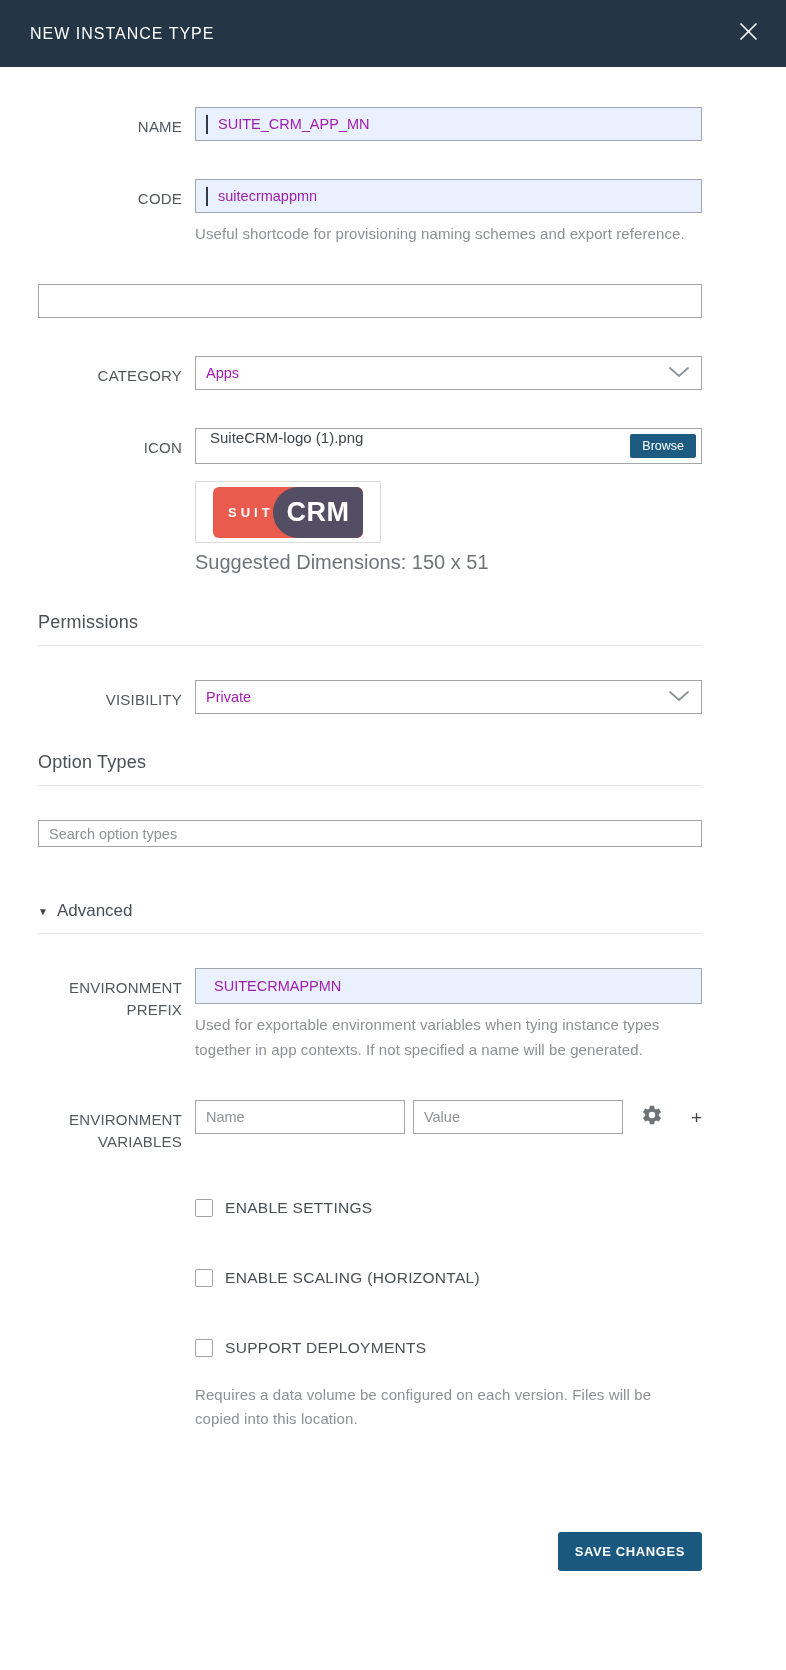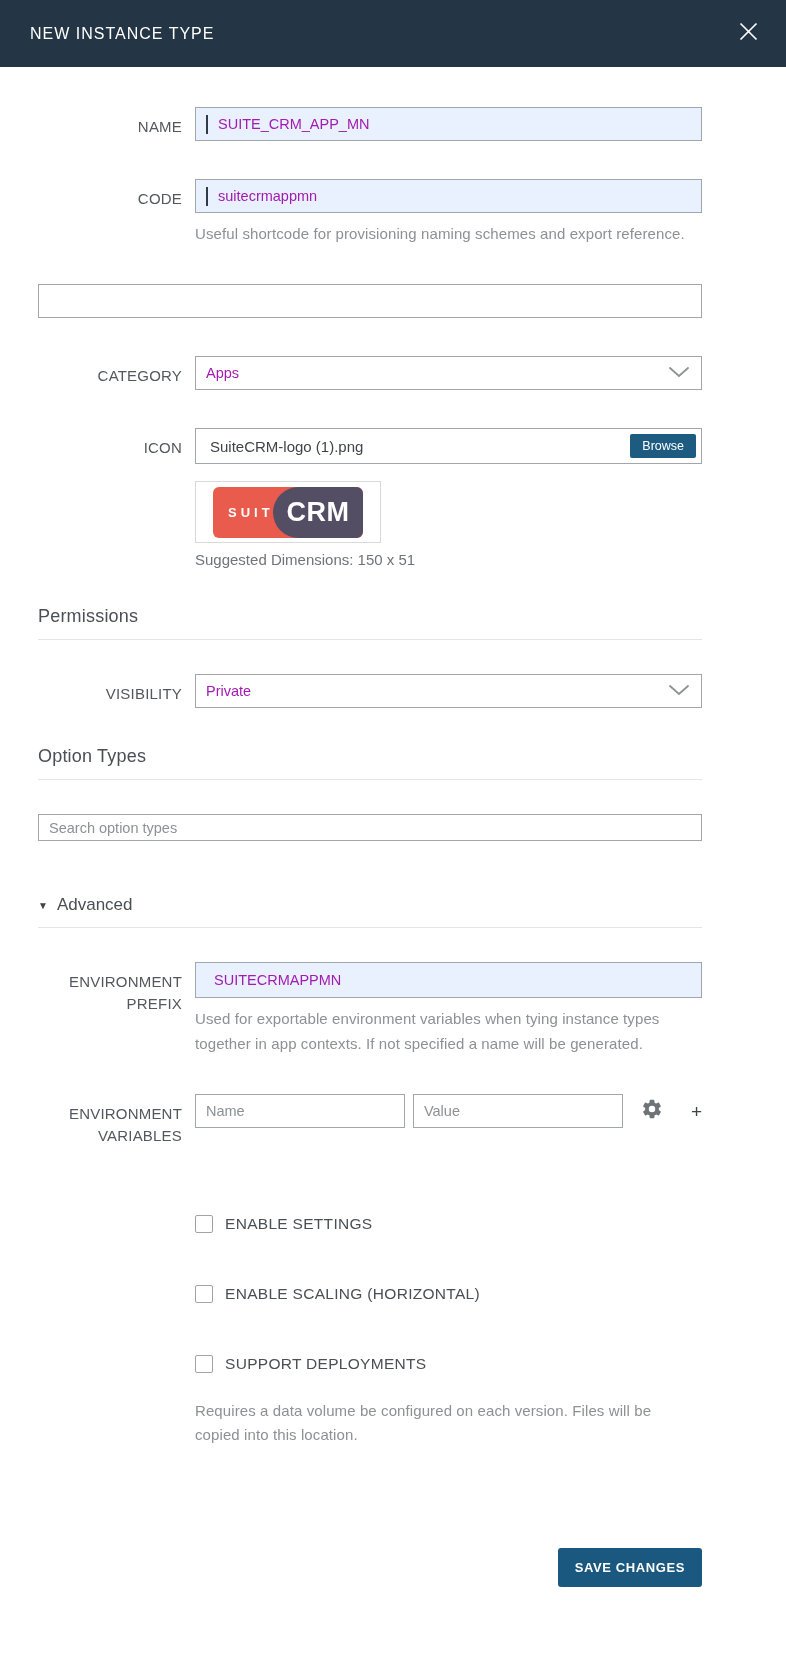--- a/index.html
+++ b/index.html
@@ -39,42 +39,42 @@
   .caret-bar { width:2px; height:19px; background:#2f3b46; margin-right:7px; flex:0 0 auto; }
   .filled .val { padding-left:3px; }
   .help {
     margin-top:9px; color:#8d9194; font-size:15px; line-height:1.63;
     letter-spacing:0.1px; max-width:500px;
   }
   
   .select { position:relative; cursor:pointer; }
   .select .chev { position:absolute; right:12px; top:50%; transform:translateY(-50%); }
   
-  .file-box { position:relative; height:36px; border:1px solid #a3a6a9; display:flex; align-items:center; padding:0 90px 0 14px; font-size:15px; }
+  .file-box { position:relative; height:36px; border:1px solid #a3a6a9; display:flex; align-items:flex-start; padding:0 90px 0 14px; font-size:15px; }
   .browse-btn {
     position:absolute; right:5px; top:5px; bottom:5px;
     background:#1d5c80; color:#fff; border:none; font-size:12.5px;
     padding:0 12px; cursor:pointer; font-family:"Liberation Sans", sans-serif;
     border-radius:2px;
   }
   .logo-preview-box {
     margin-top:17px; width:186px; height:62px; border:1px solid #d9dadb;
     display:flex; align-items:center; justify-content:center; background:#fff;
   }
   .suite-logo { position:relative; width:150px; height:51px; background:#e95b4d; border-radius:6px; }
   .suite-logo .suite-txt {
     position:absolute; left:15px; top:0; bottom:0; display:flex; align-items:center;
     color:#fff; font-size:13px; font-weight:700; letter-spacing:4px;
   }
   .suite-logo .crm-badge {
     position:absolute; right:0; top:0; bottom:0; width:90px; background:#534e63;
     border-radius:26px 7px 7px 26px; display:flex; align-items:center; justify-content:center;
     color:#fff; font-size:27px; font-weight:700; letter-spacing:0.5px;
   }
-  .dim-hint { margin-top:8px; color:#6f7479; font-size:15px; }
+  .dim-hint { margin-top:8px; color:#6f7479; font-size:20px; }
   
   .section-head {
     color:#4a4f55; font-size:18px; margin:0 0 12px 0; font-weight:400;
     letter-spacing:0.2px;
   }
   .section-rule { border:none; border-top:1px solid #e5e6e7; margin:0 0 34px 0; }
   .adv-head { display:flex; align-items:center; gap:9px; cursor:pointer; margin-bottom:12px; }
   .adv-caret { font-size:10px; color:#3f444a; }
   .adv-title { color:#4a4f55; font-size:17px; }
   
@@ -203,21 +203,21 @@
   <div class="row">
     <div class="lbl">ENVIRONMENT PREFIX</div>
     <div class="ctl">
       <div class="input filled" style="height:36px">
         <span class="val" style="padding-left:8px">SUITECRMAPPMN</span>
       </div>
       <div class="help" style="max-width:480px">Used for exportable environment variables when tying instance types together in app contexts. If not specified a name will be generated.</div>
     </div>
   </div>
 
-  <div class="row" style="margin-bottom:68px">
+  <div class="row" style="margin-bottom:46px">
     <div class="lbl">ENVIRONMENT VARIABLES</div>
     <div class="ctl">
       <div class="env-row">
         <input class="input env-input" placeholder="Name" style="">
         <input class="input env-input" placeholder="Value" style="">
         <span class="gear-wrap">
           <span>
             <svg width="22" height="22" viewBox="0 0 24 24" fill="#6e7377">
               <path d="M19.4 13c.04-.33.06-.66.06-1s-.02-.67-.06-1l2.1-1.65c.19-.15.24-.42.12-.64l-2-3.46c-.12-.22-.38-.3-.6-.22l-2.48 1c-.52-.4-1.08-.73-1.7-.98l-.37-2.64A.5.5 0 0 0 14 2h-4a.5.5 0 0 0-.5.42l-.37 2.64c-.6.25-1.17.58-1.69.98l-2.48-1a.5.5 0 0 0-.6.22l-2 3.46c-.13.22-.07.49.12.64L4.58 11c-.04.33-.06.66-.06 1s.02.67.06 1l-2.1 1.65a.5.5 0 0 0-.12.64l2 3.46c.12.22.38.3.6.22l2.48-1c.52.4 1.08.73 1.69.98l.37 2.64c.04.24.25.42.5.42h4c.25 0 .46-.18.5-.42l.37-2.64c.6-.25 1.17-.58 1.69-.98l2.48 1c.23.09.49 0 .6-.22l2-3.46a.5.5 0 0 0-.12-.64L19.4 13zM12 15.5a3.5 3.5 0 1 1 0-7 3.5 3.5 0 0 1 0 7z"></path>
             </svg>

